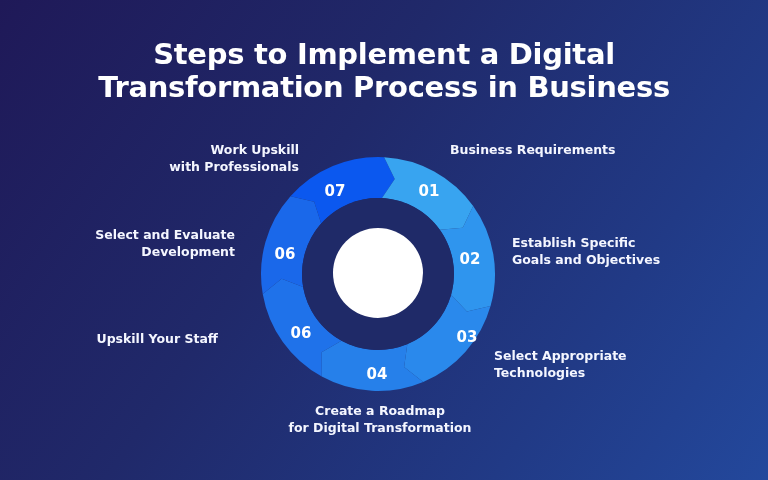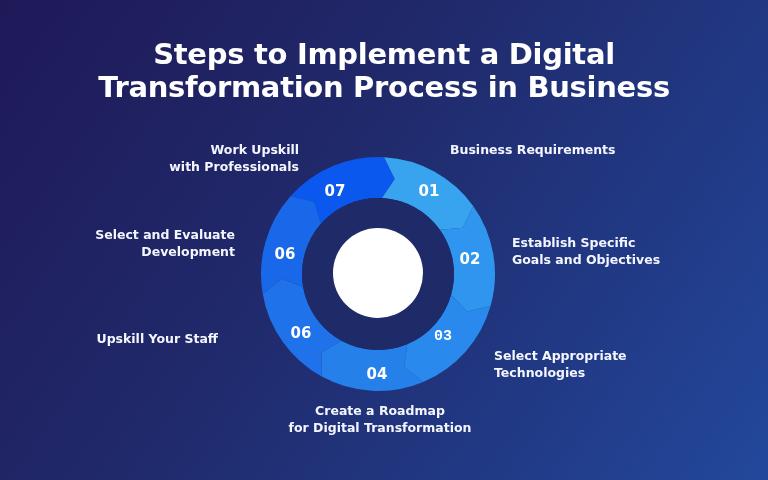--- a/index.html
+++ b/index.html
@@ -50,21 +50,21 @@
         <path d="M490.5476774953486 305.96905207232464 A117 117 0 0 1 423.17791776643236 381.92569548670735 L404.1361051758 366.8932398306762 L407.34633974571676 344.10557997427145 A76 76 0 0 0 451.10789307390166 294.7662218589459 L466.92245444549434 311.483957840508 Z" fill="#2a89ec"></path>
         <path d="M473.1667405160388 205.93906039766313 A117 117 0 0 1 490.5476774953486 305.96905207232464 L466.92245444549434 311.483957840508 L451.10789307390166 294.7662218589459 A76 76 0 0 0 439.8177117881961 229.78947513010596 L462.74838183022706 227.8484910630428 Z" fill="#2f95ee"></path>
         <path d="M384.1233068804244 157.16034443371484 A117 117 0 0 1 473.1667405160388 205.93906039766313 L462.74838183022706 227.8484910630428 L439.8177117881961 229.78947513010596 A76 76 0 0 0 381.97753267446376 198.1041553586524 L394.7570491448588 178.96605183432195 Z" fill="#38a4f0"></path>
       </g>
     <circle id="inner-circle" cx="378" cy="274" r="76" fill="#1f2a68"></circle>
     <circle id="center-circle" cx="378" cy="273" r="45" fill="#ffffff"></circle>
   </svg>
 
   <div class="num" style="left:414px; top:183px;">01</div>
   <div class="num" style="left:455px; top:251px;">02</div>
-  <div class="num" style="left:428px; top:329px;font-family:Liberation Mono, monospace;">03</div>
+  <div class="num" style="left:452px; top:329px;">03</div>
   <div class="num" style="left:362px; top:366px;">04</div>
   <div class="num" style="left:286px; top:325px;">06</div>
   <div class="num" style="left:270px; top:246px;">06</div>
   <div class="num" style="left:320px; top:183px;">07</div>
 
   <div class="label" style="left:450px; top:142px;">
     <div>Business Requirements</div>
   </div>
   <div class="label" style="left:512px; top:235px;">
     <div>Establish Specific</div>

